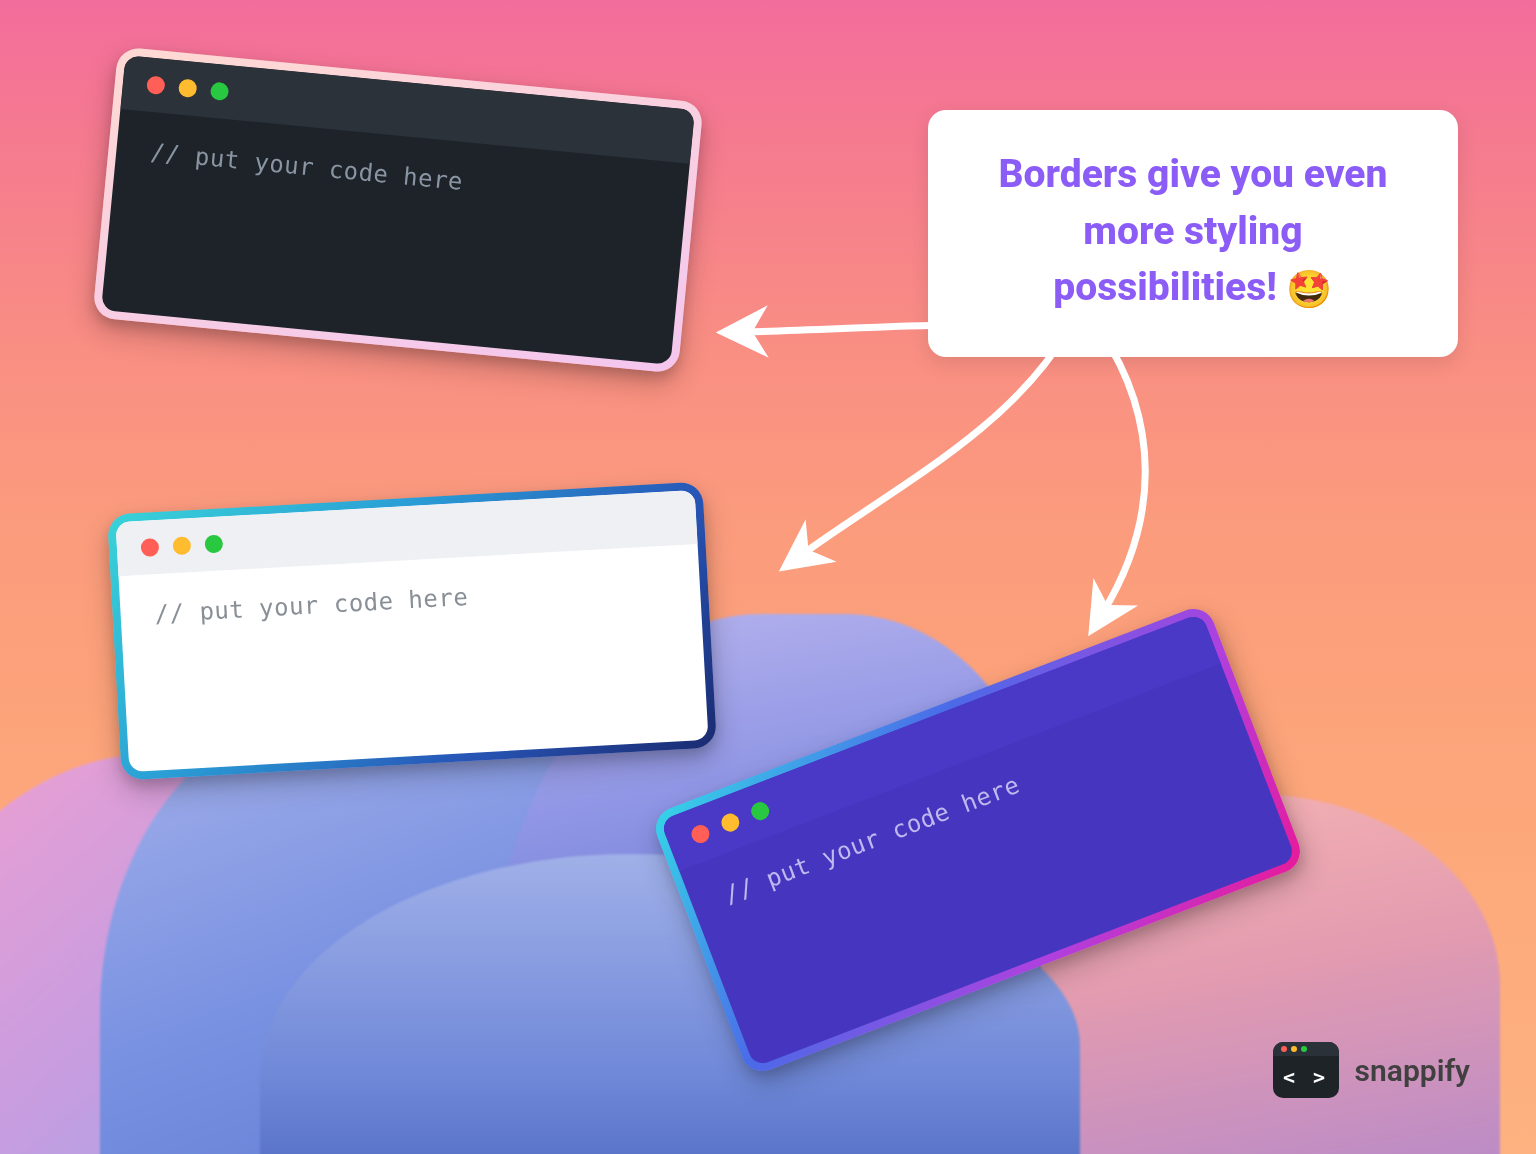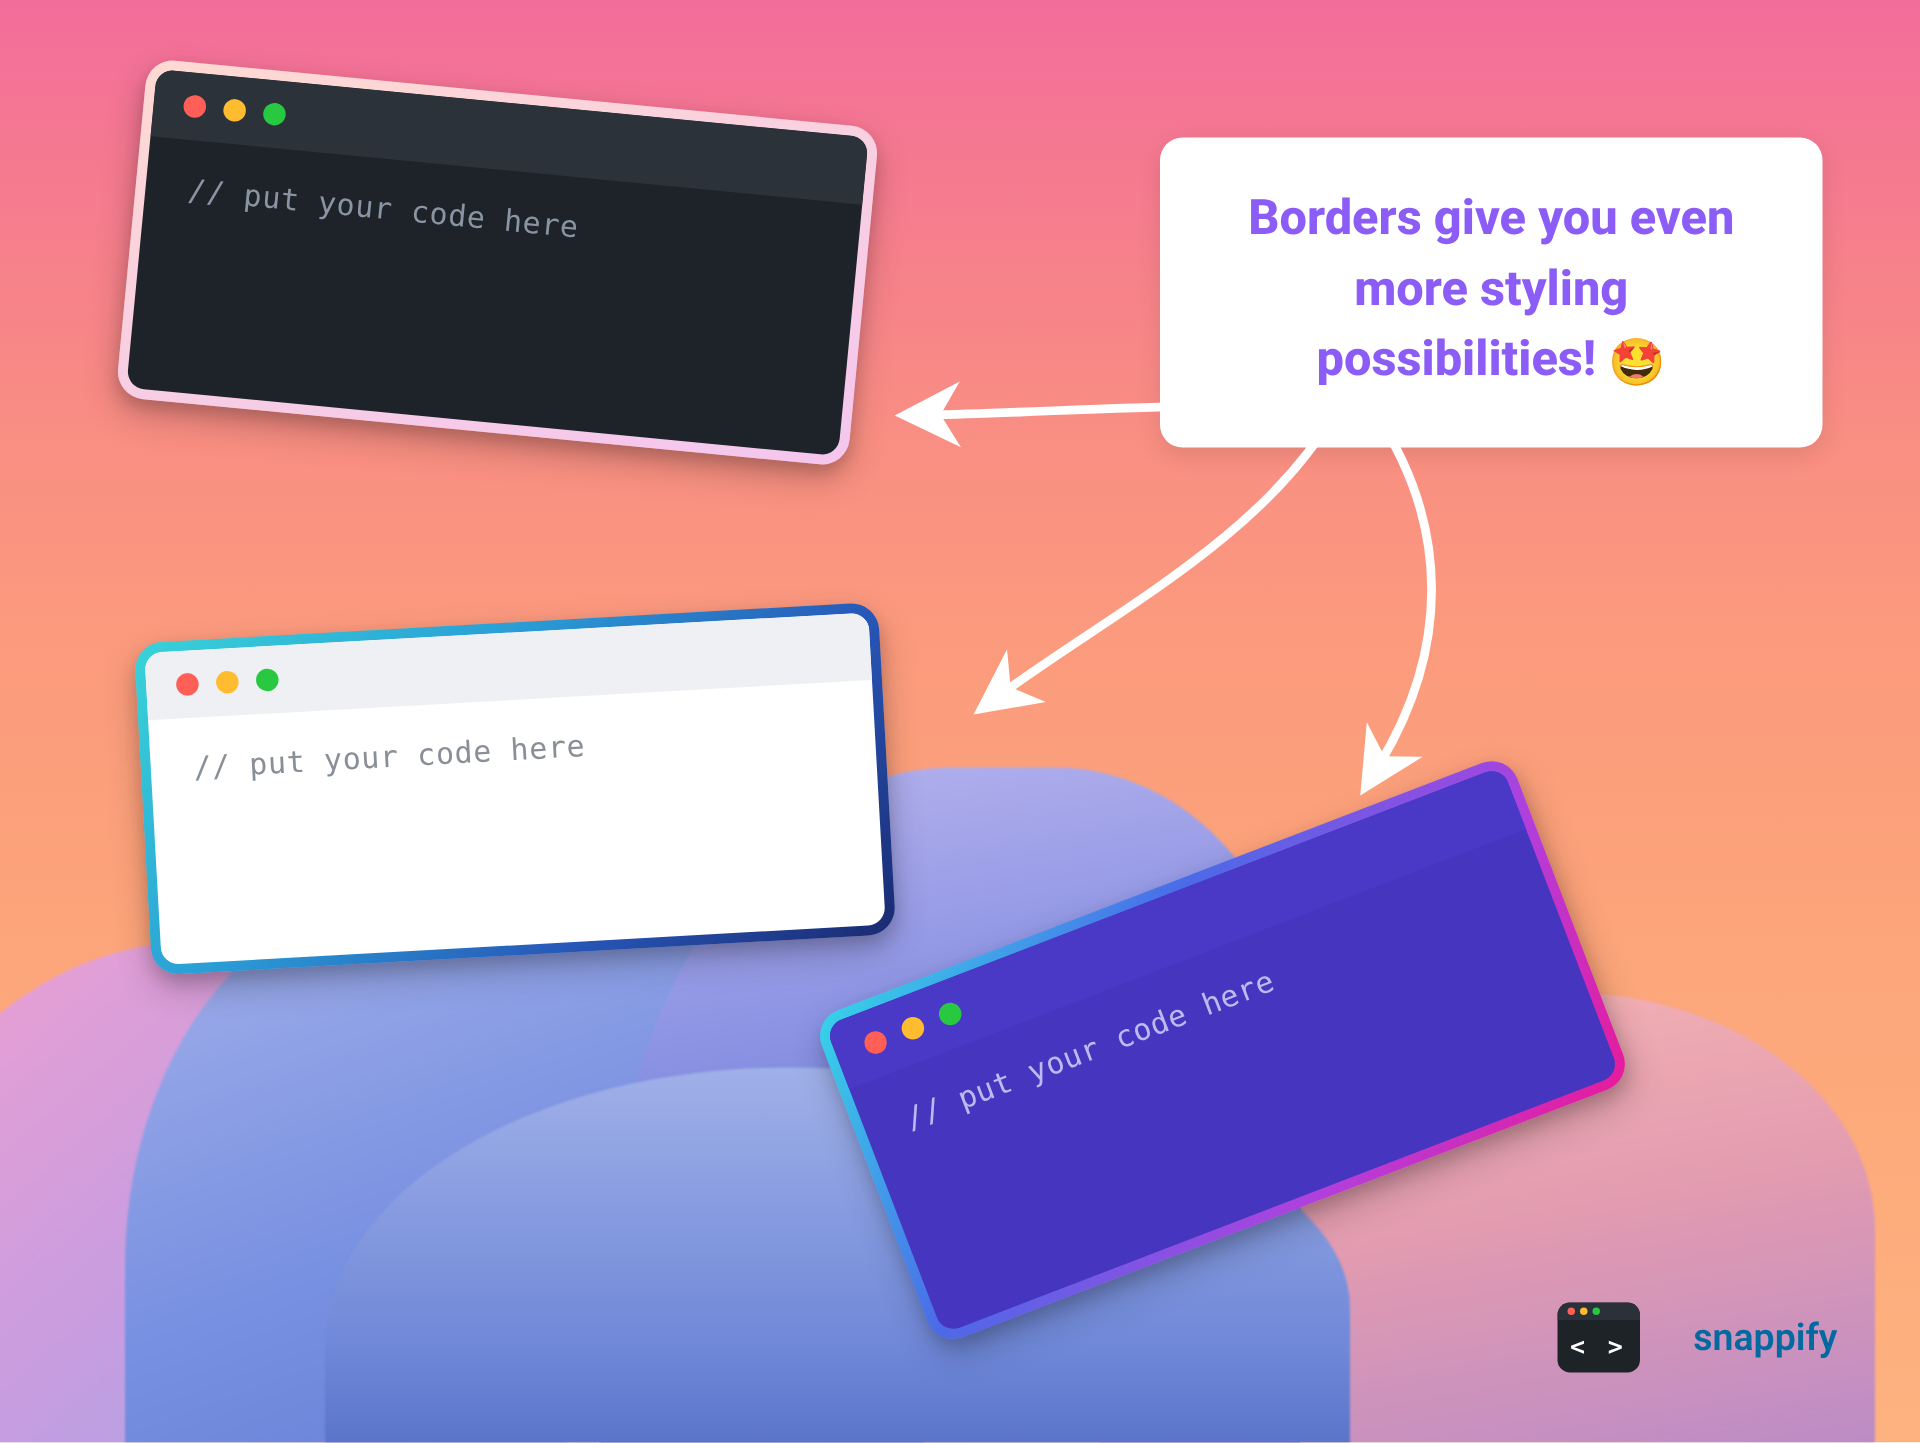--- a/index.html
+++ b/index.html
@@ -172,22 +172,21 @@
     display: flex; align-items: center; justify-content: center;
     color: #fff;
     font-family: ui-monospace, Menlo, monospace;
     font-size: 20px;
     font-weight: 700;
     letter-spacing: 3px;
   }
   .logo-text {
     font-size: 30px;
     font-weight: 600;
-    color: #0369a1;
-    margin-left: 27px;
+    color: #404040;
   }
 </style>
 </head>
 <body>
 
 <div class="bg">
   <div class="mtn mtn4"></div>
   <div class="mtn mtn1"></div>
   <div class="mtn mtn2"></div>
   <div class="mtn mtn3"></div>

